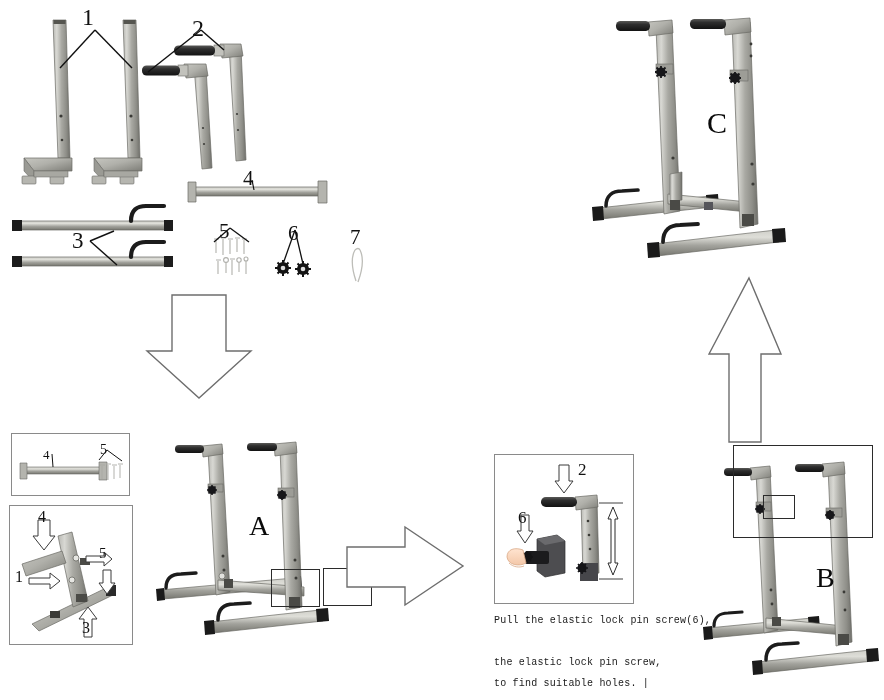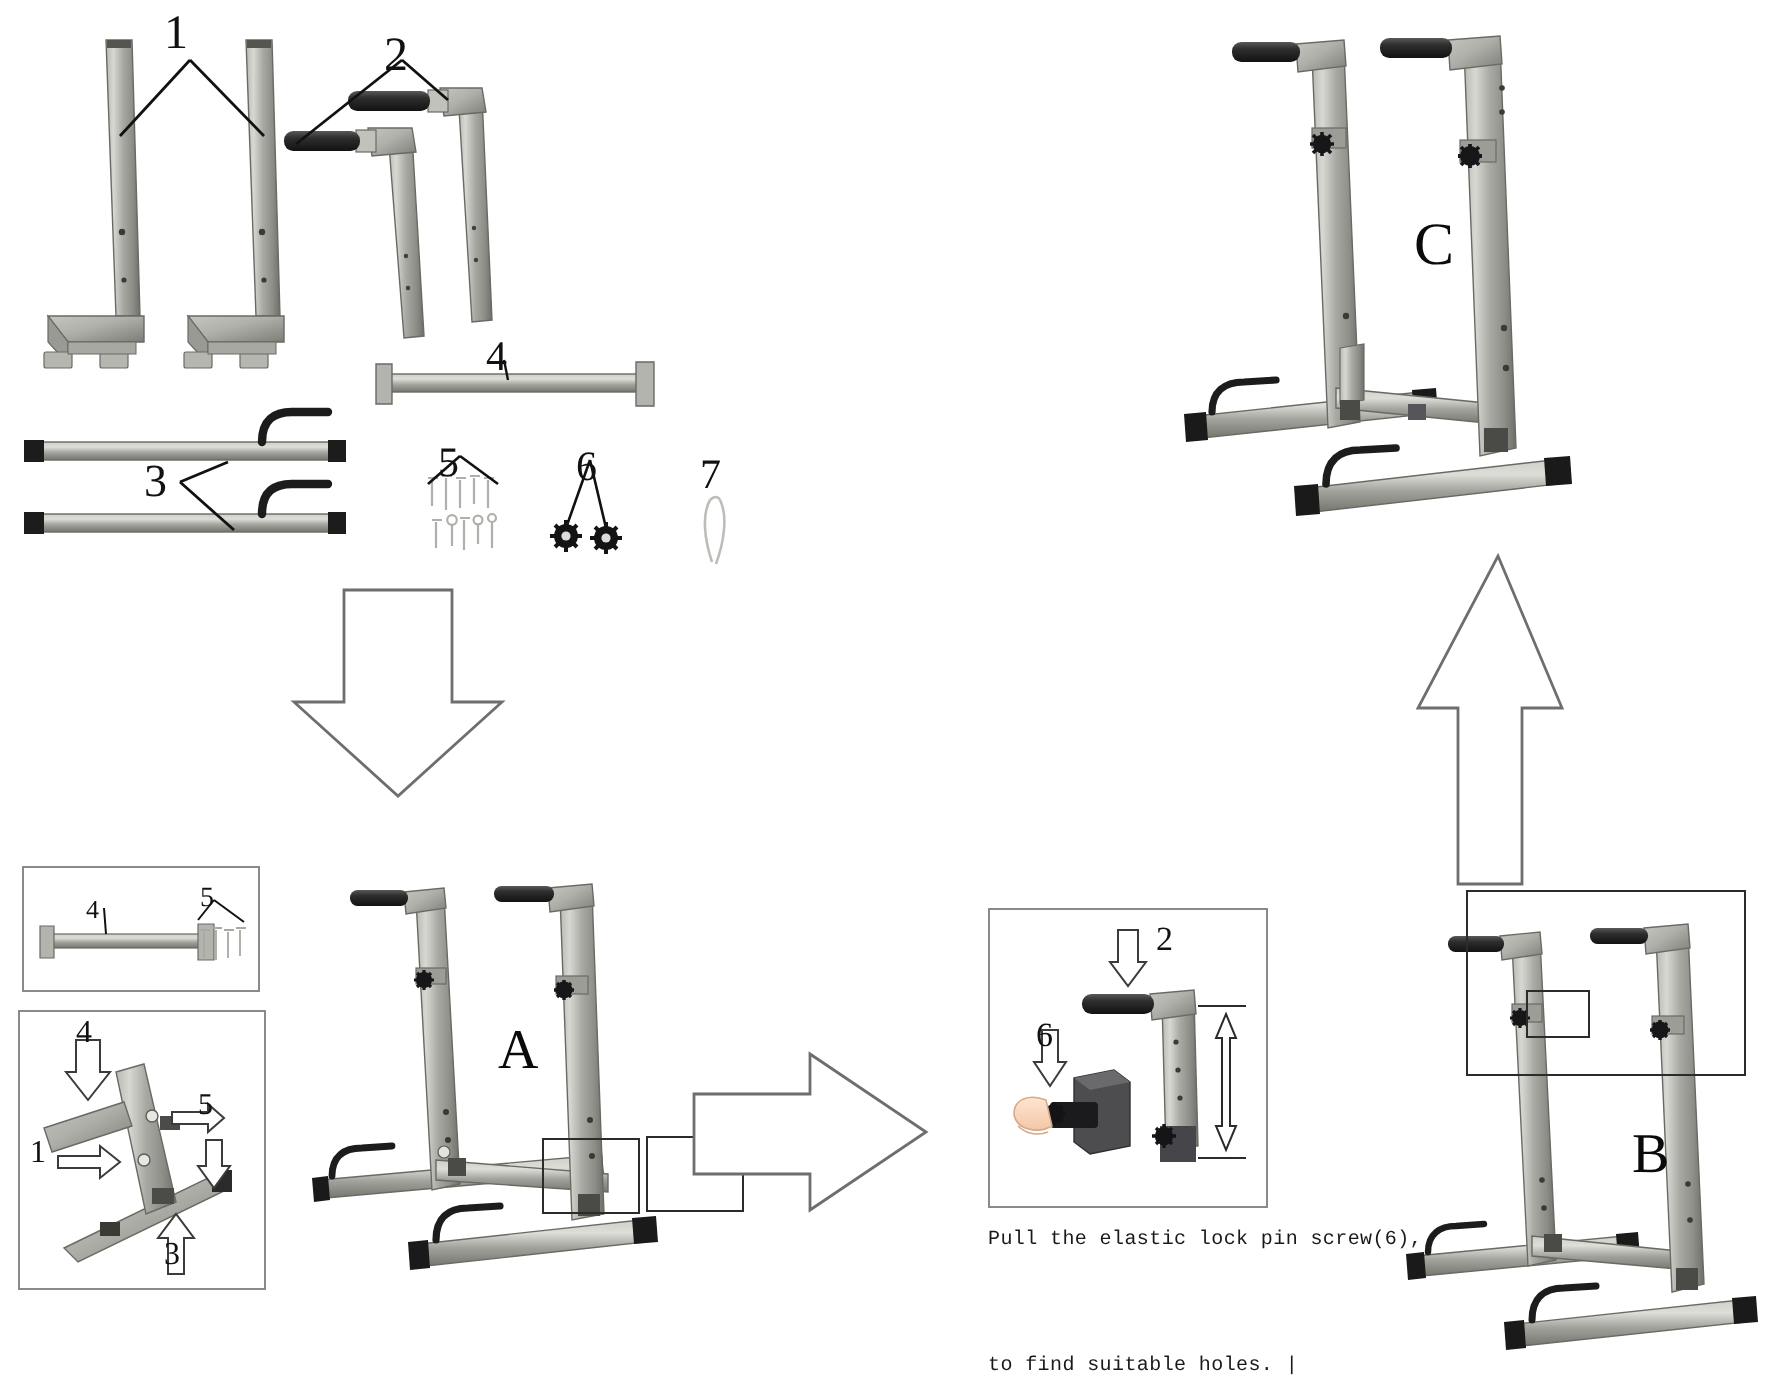--- a/index.html
+++ b/index.html
@@ -377,20 +377,21 @@
 
       <polygon points="64,10 74,10 74,26 78,26 69,38 60,26 64,26" fill="#ffffff" stroke="#3b3b3b" stroke-width="1"></polygon>
 
       <polygon points="26,60 34,60 34,76 38,76 30,88 22,76 26,76" fill="#ffffff" stroke="#3b3b3b" stroke-width="1"></polygon>
     </svg>
   </div>
   <div class="callout-num" style="left:578px; top:461px; font-size:17px;">2</div>
   <div class="callout-num" style="left:518px; top:509px; font-size:17px;">6</div>
 
   <div class="caption" style="left:494px; top:610px;">Pull the elastic lock pin  screw(6),</div>
+  <div class="caption" style="left:494px; top:652px;">the elastic lock pin screw,</div>
   <div class="caption" style="left:494px; top:673px;text-align:right;">to find suitable holes. |</div>
 
   <svg class="abs" style="left:694px; top:440px;" width="190" height="245" viewBox="0 0 190 245">
 
     <g>
       <polygon points="14,188 118,178 121,188 17,198" fill="url(#metalH)" stroke="#6a6a64" stroke-width="0.7"></polygon>
       <polygon points="9,187 18,186 19,199 10,200" fill="#1a1a1a"></polygon>
       <polygon points="114,177 125,176 126,189 115,190" fill="#1a1a1a"></polygon>
       <path d="M20,186 C20,177 26,173 34,173 L48,172" stroke="#1c1c1c" stroke-width="3.2" fill="none" stroke-linecap="round"></path>
     </g>

